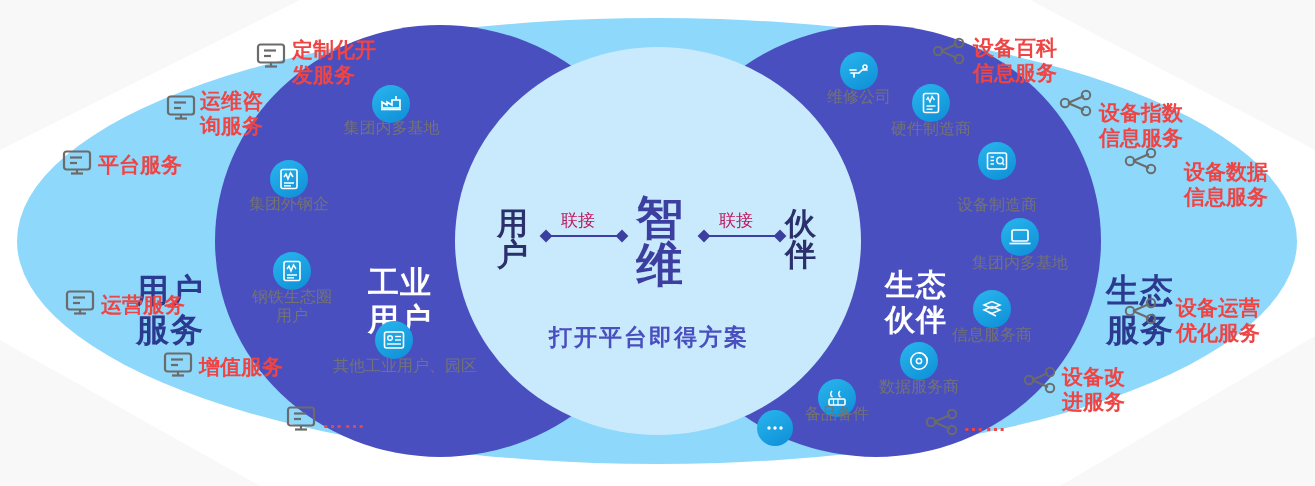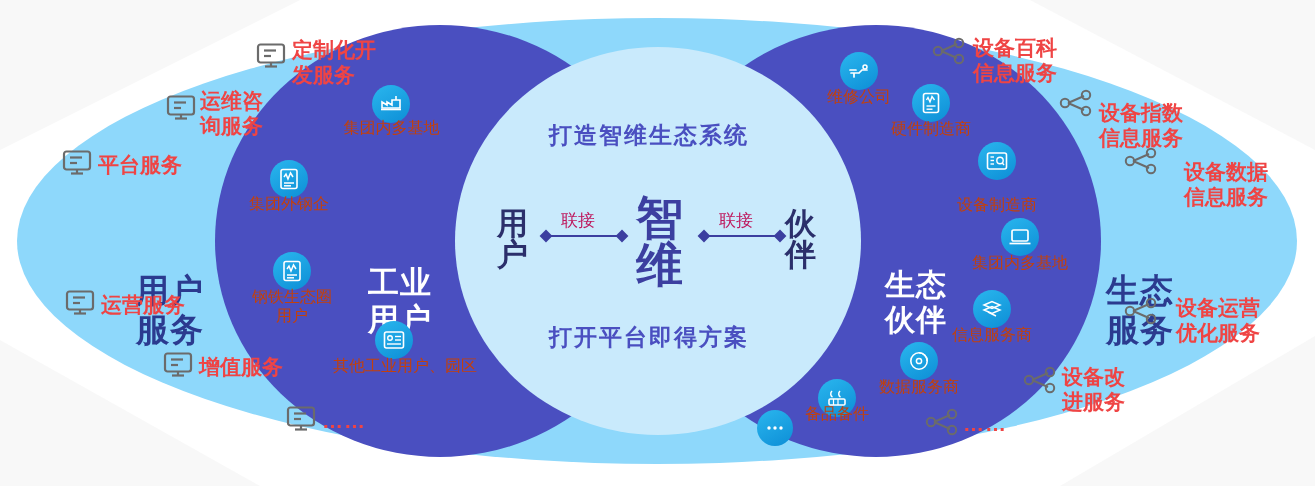--- a/index.html
+++ b/index.html
@@ -47,21 +47,21 @@
     font-size: 30px;
   }
   
   .outer-item {
     color: #ef4444;
     font-size: 21px;
     font-weight: bold;
   }
   
   .mid-item {
-    color: #c2410c;
+    color: #737373;
     font-size: 16px;
   }
   
   .icon-circle {
     position: absolute;
     border-radius: 50%;
     background: #1ba4e2;
     display: flex;
     align-items: center;
     justify-content: center;
@@ -158,21 +158,20 @@
   <div class="lbl section-title title-eco" style="left:866px; top:196px; text-align:center; width:100px;">
     <div style="white-space:pre-line;">生态
 伙伴</div>
   </div>
 
   <div class="lbl section-title title-outer" style="left:1075px; top:194px; text-align:center; width:130px;">
     <div style="white-space:pre-line;">生态
 服务</div>
   </div>
 
-  <div class="core-banner" style="left:549px; top:120px;">打造智维生态系统</div>
 
   <div class="core-word small" style="left:496px; top:208px; width:34px; white-space:pre-line;">用
 户</div>
 
   <div class="link-word" style="left:561px; top:209px;">联接</div>
 
   <div class="core-word big" style="left:635px; top:194px; width:50px; white-space:pre-line;">智
 维</div>
 
   <div class="link-word" style="left:719px; top:209px;">联接</div>

